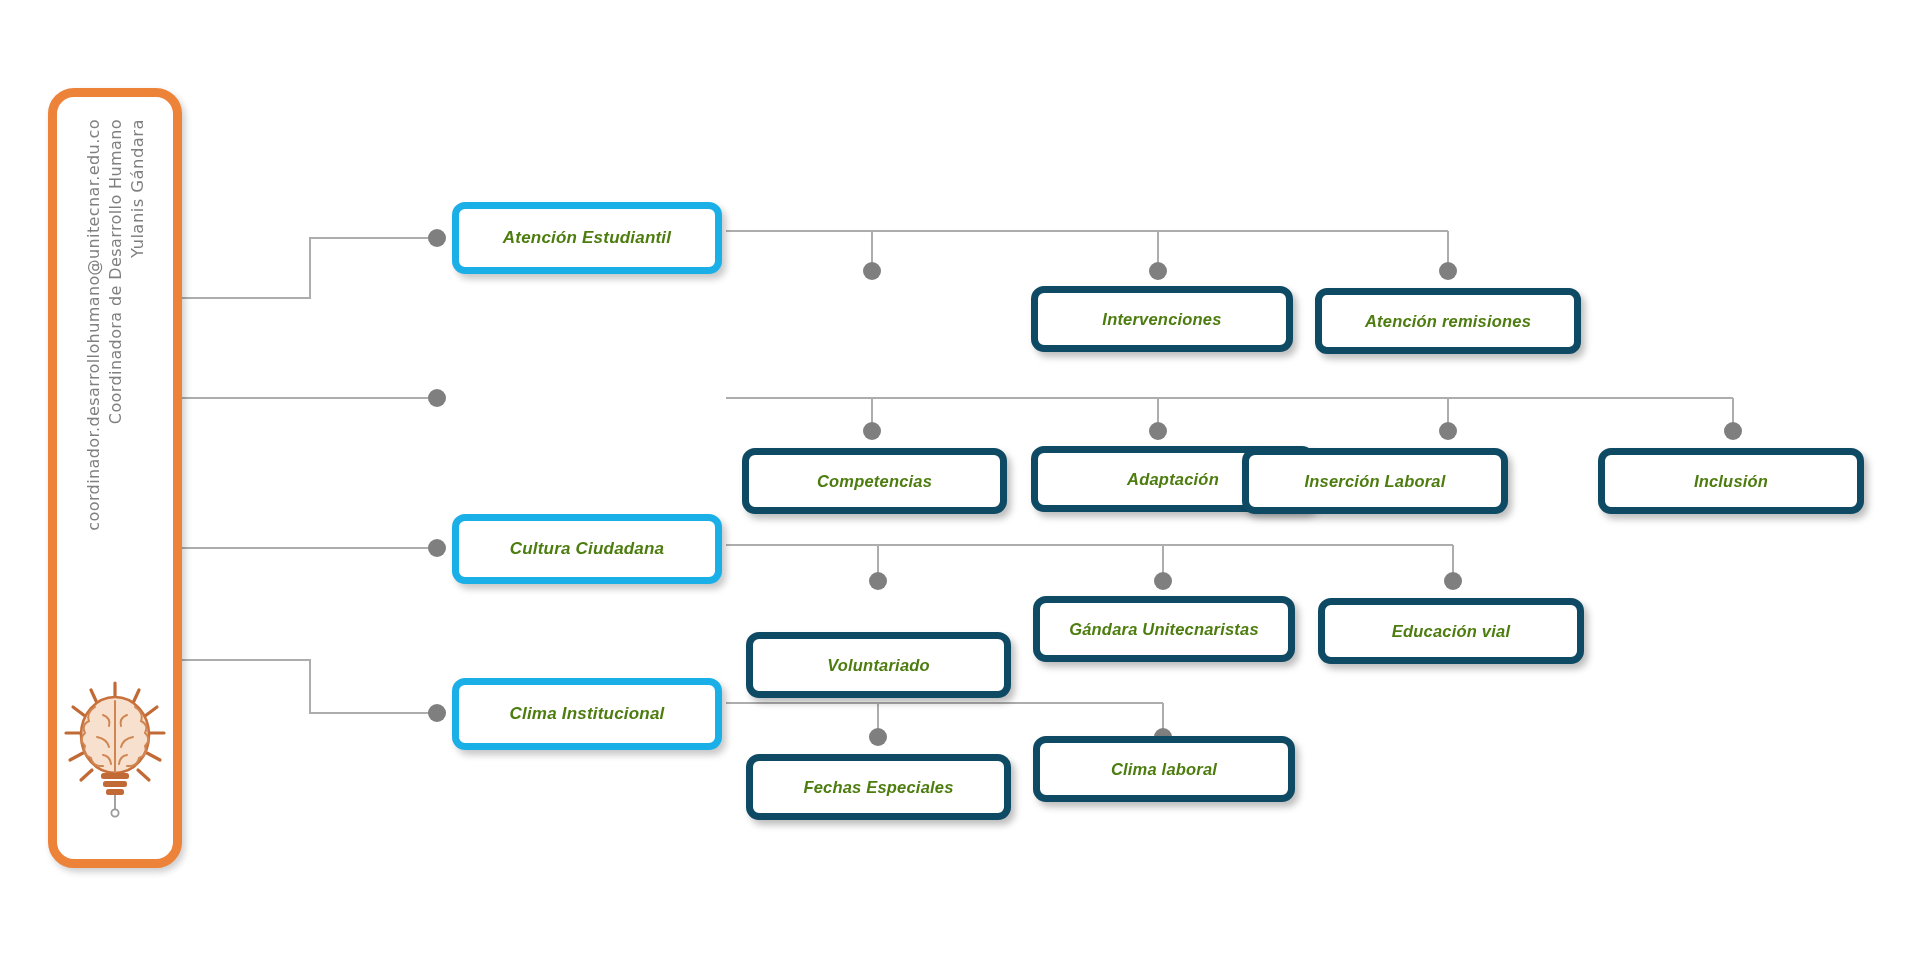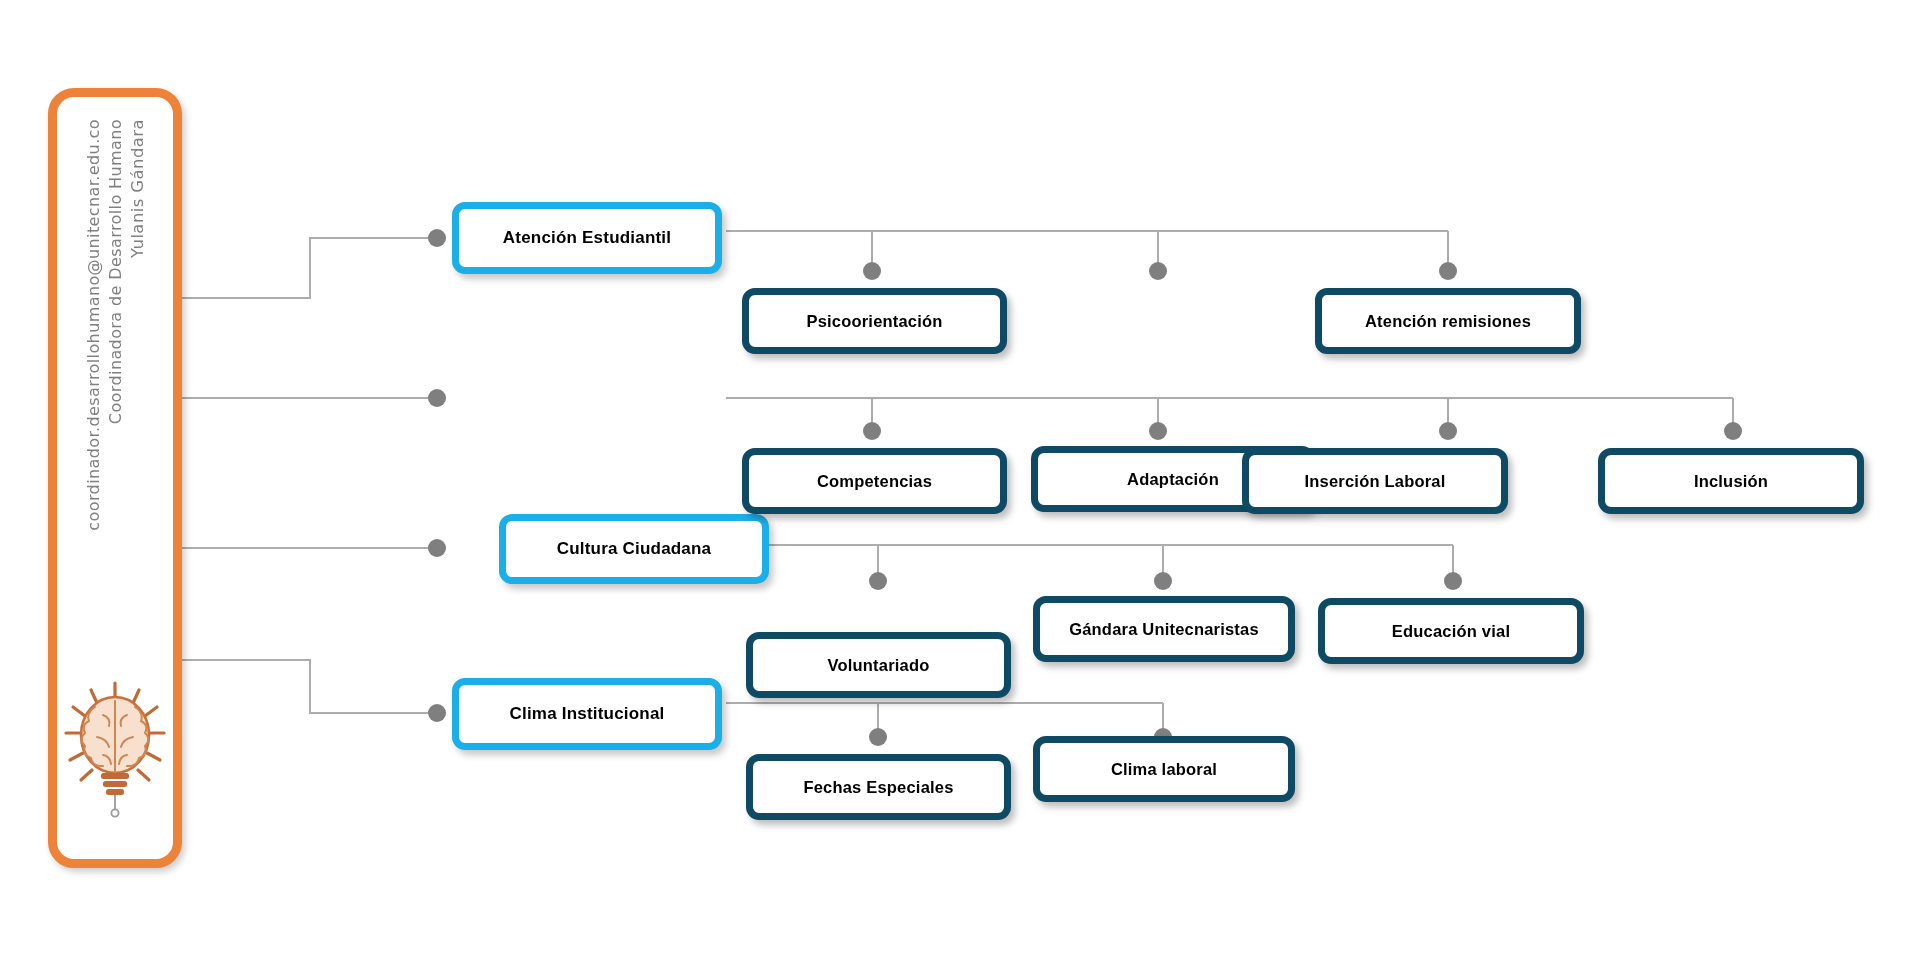--- a/index.html
+++ b/index.html
@@ -94,23 +94,24 @@
     align-items: center;
     justify-content: center;
     text-align: center;
     border-radius: 13px;
     line-height: 1.15;
   }
   .node span {
     display: block;
     padding: 0 10px;
     font-weight: bold;
-    color: #000000;
+    color: #4d7c0f;
     font-size: 17px;
     letter-spacing: 0.2px;
+    font-style: italic;
   }
 
   .node.level1 {
     border: 7px solid #1BAFE8;
     box-shadow: 4px 5px 7px rgba(0,0,0,0.22);
   }
   .node.level2 {
     border: 7px solid #0E4A63;
     box-shadow: 4px 5px 7px rgba(0,0,0,0.26);
   }
@@ -211,30 +212,30 @@
       <line x1="52" y1="114" x2="52" y2="130" stroke="#9A9A9A" stroke-width="1.8"></line>
       <circle cx="52" cy="132" r="3.6" fill="#ffffff" stroke="#9A9A9A" stroke-width="1.8"></circle>
     </svg>
   </div>
 
   <div class="node level1" style="left:452px; top:202px; width:270px; height:72px;">
     <span>Atención Estudiantil</span>
   </div>
 
 
-  <div class="node level1" style="left:452px; top:514px; width:270px; height:70px;margin-left:47px;">
+  <div class="node level1" style="left:452px; top:514px; width:270px; height:70px;">
     <span>Cultura Ciudadana</span>
   </div>
 
   <div class="node level1" style="left:452px; top:678px; width:270px; height:72px;">
     <span>Clima Institucional</span>
   </div>
 
-  <div class="node level2" style="left:742px; top:288px; width:265px; height:66px;">
-    <span>Psicoorientación</span>
+  <div class="node level2" style="left:1031px; top:286px; width:262px; height:66px;">
+    <span>Intervenciones</span>
   </div>
   <div class="node level2" style="left:1315px; top:288px; width:266px; height:66px;border-radius:12px;">
     <span>Atención remisiones</span>
   </div>
 
   <div class="node level2" style="left:742px; top:448px; width:265px; height:66px;">
     <span>Competencias</span>
   </div>
   <div class="node level2" style="left:1031px; top:446px; width:284px; height:66px;">
     <span>Adaptación</span>

